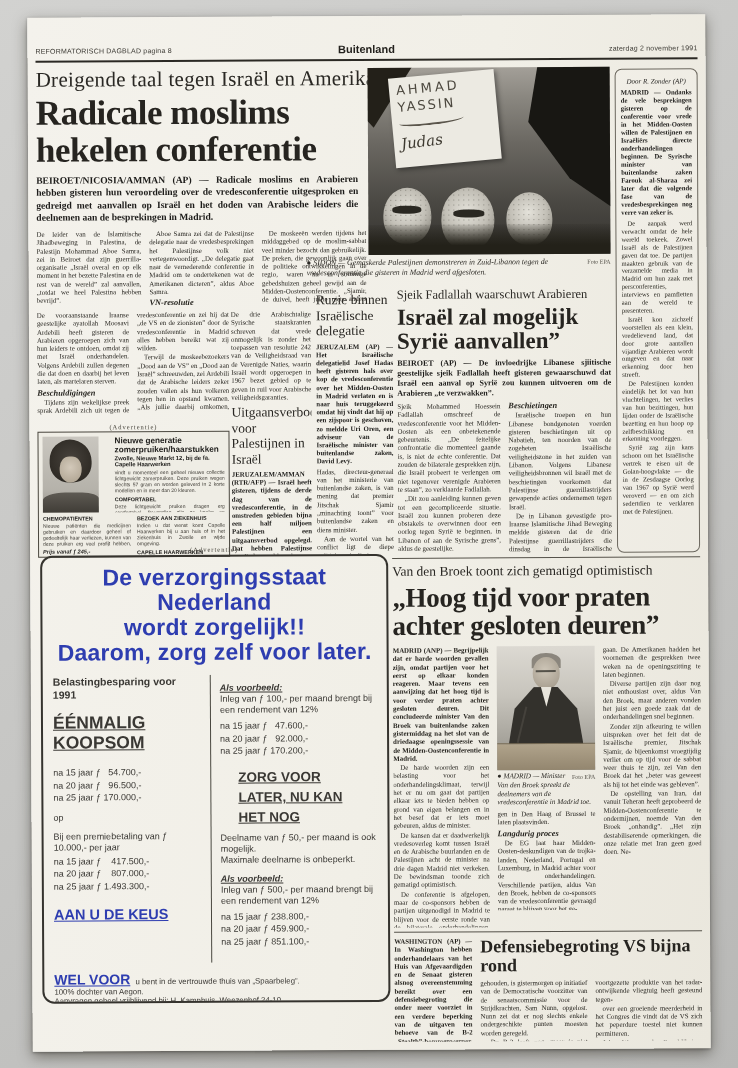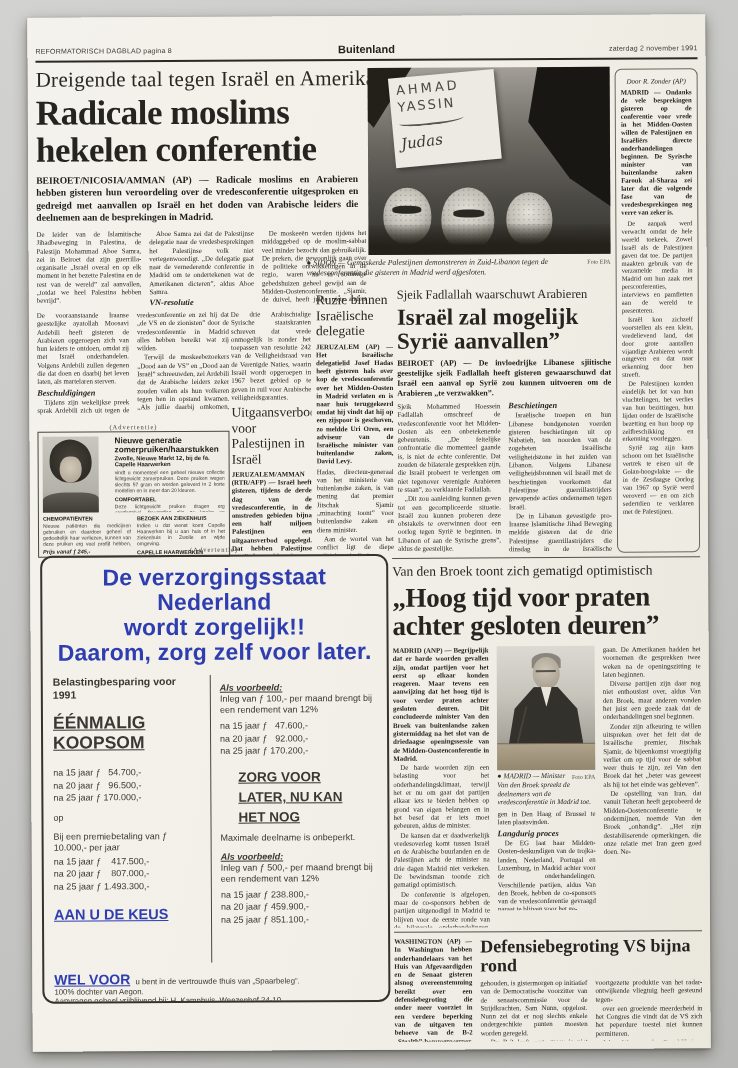--- a/index.html
+++ b/index.html
@@ -287,20 +287,21 @@
       <div class="sp-div"></div>
       <div class="sp-col" style="flex:1;">
         <div class="sp-ex">Als voorbeeld:</div>
         <div class="sp-txt" style="margin-top:1px;">Inleg van ƒ 100,- per maand brengt bij een rendement van 12%</div>
         <div style="margin-top:4px;">
           <div class="sp-row">na 15 jaar ƒ   47.600,-</div>
           <div class="sp-row">na 20 jaar ƒ   92.000,-</div>
           <div class="sp-row">na 25 jaar ƒ 170.200,-</div>
         </div>
         <div class="sp-big2">ZORG VOOR LATER, NU KAN HET NOG</div>
+        <div class="sp-txt" style="margin-top:0;">Deelname van ƒ 50,- per maand is ook mogelijk.</div>
         <div class="sp-txt" style="margin-top:0;">Maximale deelname is onbeperkt.</div>
         <div class="sp-ex">Als voorbeeld:</div>
         <div class="sp-txt" style="margin-top:1px;">Inleg van ƒ 500,- per maand brengt bij een rendement van 12%</div>
         <div style="margin-top:4px;">
           <div class="sp-row">na 15 jaar ƒ 238.800,-</div>
           <div class="sp-row">na 20 jaar ƒ 459.900,-</div>
           <div class="sp-row">na 25 jaar ƒ 851.100,-</div>
         </div>
       </div>
     </div>

